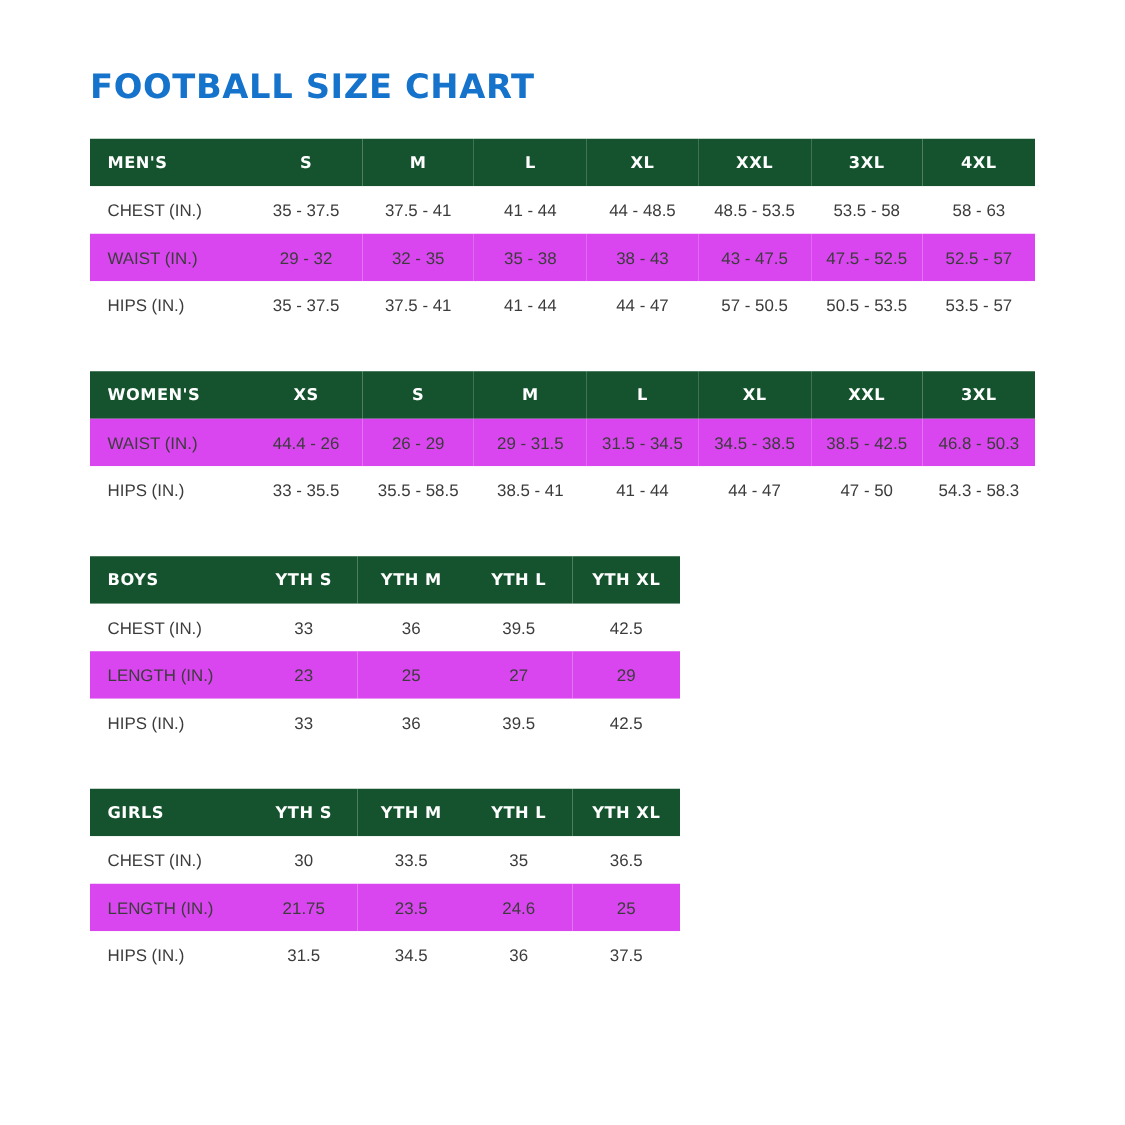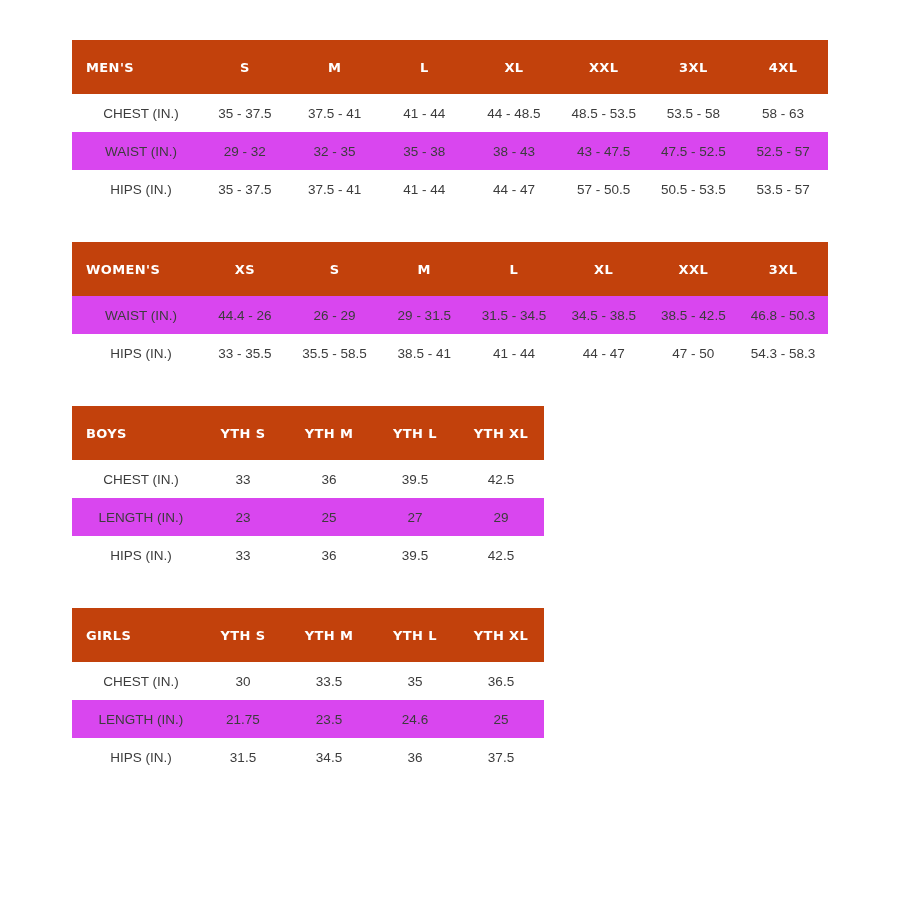--- a/index.html
+++ b/index.html
@@ -26,56 +26,57 @@
     font-family: "DejaVu Sans", sans-serif;
   }
   table {
     border-collapse: collapse;
     table-layout: fixed;
     margin-bottom: 34px;
   }
   table.t-full { width: 756px; }
   table.t-half { width: 472px; }
   thead th {
-    background: #c2410c;
+    background: #14532d;
     color: #ffffff;
     font-size: 13px;
     font-weight: bold;
-    height: 54px;
+    height: 38px;
     text-align: center;
     letter-spacing: 0.4px;
     padding: 0 4px;
     font-family: "DejaVu Sans", sans-serif;
     margin-top: 11px;
   }
   thead th.label-col {
     text-align: left;
     padding-left: 14px;
   }
   tbody td {
     height: 38px;
     font-size: 13.5px;
     color: #3c3c3c;
     text-align: center;
     padding: 0 4px;
     background: #ffffff;
   }
   tbody td.label-col {
-    text-align: center;
+    text-align: left;
     padding-left: 14px;
     color: #3c3c3c;
   }
   tbody tr.alt td {
     background: #d946ef;
   }
 </style>
 </head>
 <body>
 
 <div class="page">
+  <h1 class="chart-title">FOOTBALL SIZE CHART</h1>
   <div id="tables-container">
       <table class="t-full">
         <colgroup>
           <col style="width: 128px;">
           <col style="width: 89.7143px;">
           <col style="width: 89.7143px;">
           <col style="width: 89.7143px;">
           <col style="width: 89.7143px;">
           <col style="width: 89.7143px;">
           <col style="width: 89.7143px;">

